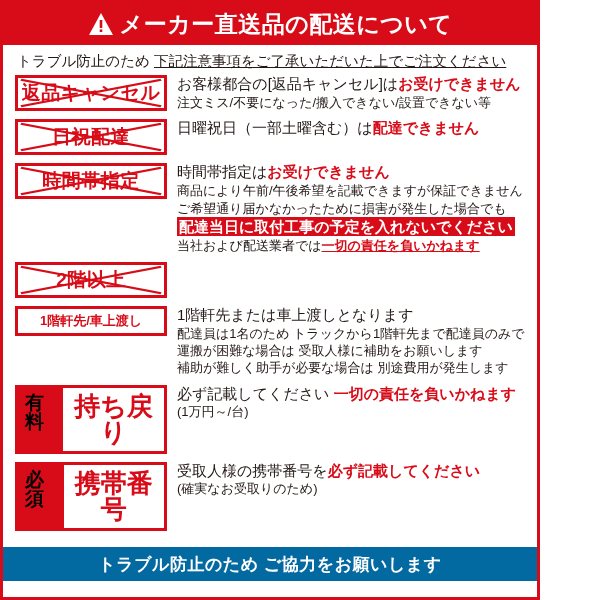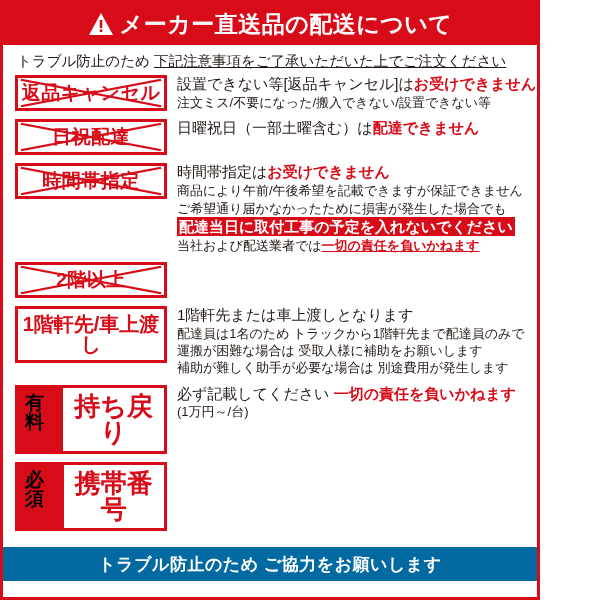--- a/index.html
+++ b/index.html
@@ -77,21 +77,21 @@
     color: #d80c18;
     font-weight: bold;
     text-align: center;
     box-sizing: border-box;
     background: #ffffff;
     line-height: 1;
     padding: 5px 2px 6px 2px;
     font-size: 19px;
     letter-spacing: 0.5px;
   }
-  .tag.small { font-size: 20px; letter-spacing: 0; }
+  .tag.small { font-size: 13px; letter-spacing: 0; }
   .tag .tag-x {
     position: absolute;
     left: 0; top: 0; right: 0; bottom: 0;
     pointer-events: none;
   }
   .tag .tag-x svg { width: 100%; height: 100%; display: block; }
   .tag-split {
     display: flex;
     border: 3px solid #d80c18;
     box-sizing: border-box;
@@ -190,21 +190,21 @@
           <span>返品キャンセル</span>
           <span class="tag-x">
             <svg viewBox="0 0 100 34" preserveAspectRatio="none" xmlns="http://www.w3.org/2000/svg">
               <line x1="2" y1="2" x2="98" y2="32" stroke="#d80c18" stroke-width="2.4"></line>
               <line x1="98" y1="2" x2="2" y2="32" stroke="#d80c18" stroke-width="2.4"></line>
             </svg>
           </span>
         </div>
       </div>
       <div class="body">
-        <div class="line"><span class="blk">設置できない等[返品キャンセル]は</span><span class="red">お受けできません</span></div>
+        <div class="line"><span class="blk">お客様都合の[返品キャンセル]は</span><span class="red">お受けできません</span></div>
         <div class="line sm"><span>注文ミス/不要になった/搬入できない/設置できない等</span></div>
       </div>
     </div>
 
     <div class="row">
       <div class="tagwrap">
         <div class="tag">
           <span>日祝配達</span>
           <span class="tag-x">
             <svg viewBox="0 0 100 34" preserveAspectRatio="none" xmlns="http://www.w3.org/2000/svg">
@@ -281,20 +281,24 @@
       </div>
     </div>
 
     <div class="row">
       <div class="tagwrap">
         <div class="tag-split">
           <span class="lead">必須</span>
           <span class="rest">携帯番号</span>
         </div>
       </div>
+      <div class="body">
+        <div class="line"><span class="blk">受取人様の携帯番号を</span><span class="red">必ず記載してください</span></div>
+        <div class="line sm"><span>(確実なお受取りのため)</span></div>
+      </div>
     </div>
 
   </div>
 
   <div class="footer">
     <span>トラブル防止のため ご協力をお願いします</span>
   </div>
 
 </div>
 

